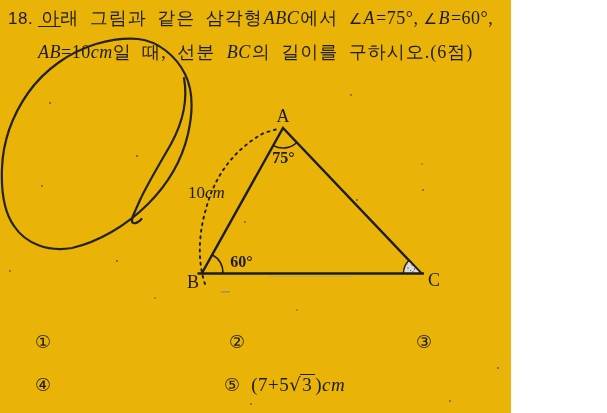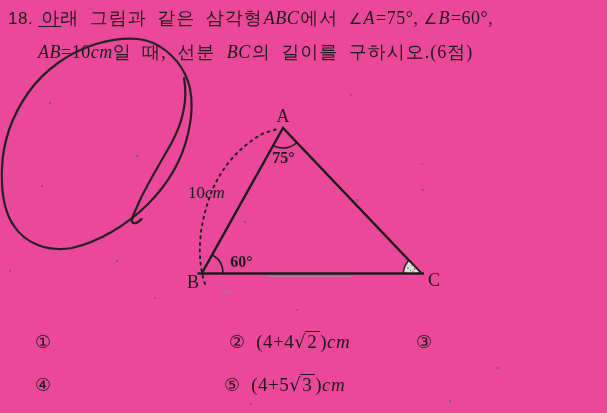--- a/index.html
+++ b/index.html
@@ -1,20 +1,20 @@
 <!DOCTYPE html>
 <html><head>
 <meta charset="utf-8">
 <style>
   * { margin:0; padding:0; box-sizing:border-box; }
   html,body { width:607px; height:413px; }
   body { font-family:"Liberation Serif","DejaVu Serif",serif; }
   .page {
-    position:relative; width:607px; height:413px;
-    background:#ec4899; color:#1c1c1c; overflow:hidden;
+    position:relative; width:511px; height:413px;
+    background:#eab308; color:#1c1c1c; overflow:hidden;
   }
   
   .qline { position:absolute; white-space:nowrap; font-size:18px; letter-spacing:0.5px; }
   .qline1 { left:8px; top:6px; }
   .qline2 { left:38px; top:40px; }
   .qnum { margin-right:8px; font-family:"Liberation Sans",sans-serif; font-size:17px; }
   .ko { font-family:"Liberation Serif","DejaVu Serif",serif; letter-spacing:1px; word-spacing:5px; }
   .mvar { font-style:italic; font-family:"Liberation Serif",serif; padding:0 1px; }
   .mtext { font-family:"Liberation Serif",serif; }
   .ovl { border-top:1.7px solid #1c1c1c; padding-top:15px; font-style:italic; }
@@ -45,32 +45,31 @@
 
   <div class="qline qline2">
     <span class="ovl">AB</span><span class="mtext">=10</span><span class="unit">cm</span><span class="ko">일 때,  선분 </span><span class="mvar">BC</span><span class="ko">의 길이를 구하시오.(6점)</span>
   </div>
 
   <div class="opt" style="left:35px; top:331px;">
     <span class="num">①</span>
   </div>
   <div class="opt" style="left:229px; top:331px;">
     <span class="num">②</span>
-    <span class="expr"><span>(4+4</span><span class="sqrt"><span class="sign">√</span><span class="rad">2</span></span><span>)</span><span class="unit">cm</span></span>
   </div>
   <div class="opt" style="left:416px; top:331px;">
     <span class="num">③</span>
   </div>
 
   <div class="opt" style="left:35px; top:374px;">
     <span class="num">④</span>
   </div>
   <div class="opt" style="left:224px; top:374px;">
     <span class="num">⑤</span>
-    <span class="expr"><span>(4+5</span><span class="sqrt"><span class="sign">√</span><span class="rad">3</span></span><span>)</span><span class="unit">cm</span></span>
+    <span class="expr"><span>(7+5</span><span class="sqrt"><span class="sign">√</span><span class="rad">3</span></span><span>)</span><span class="unit">cm</span></span>
   </div>
 
   <svg class="overlay" viewBox="0 0 607 413">
 
     <g fill="#5e5e5e">
       <circle cx="50" cy="103" r="1.0"></circle>
       <circle cx="137" cy="156" r="1.0"></circle>
       <circle cx="42" cy="186" r="0.9"></circle>
       <circle cx="117" cy="261" r="1.0"></circle>
       <circle cx="10" cy="271" r="0.9"></circle>

